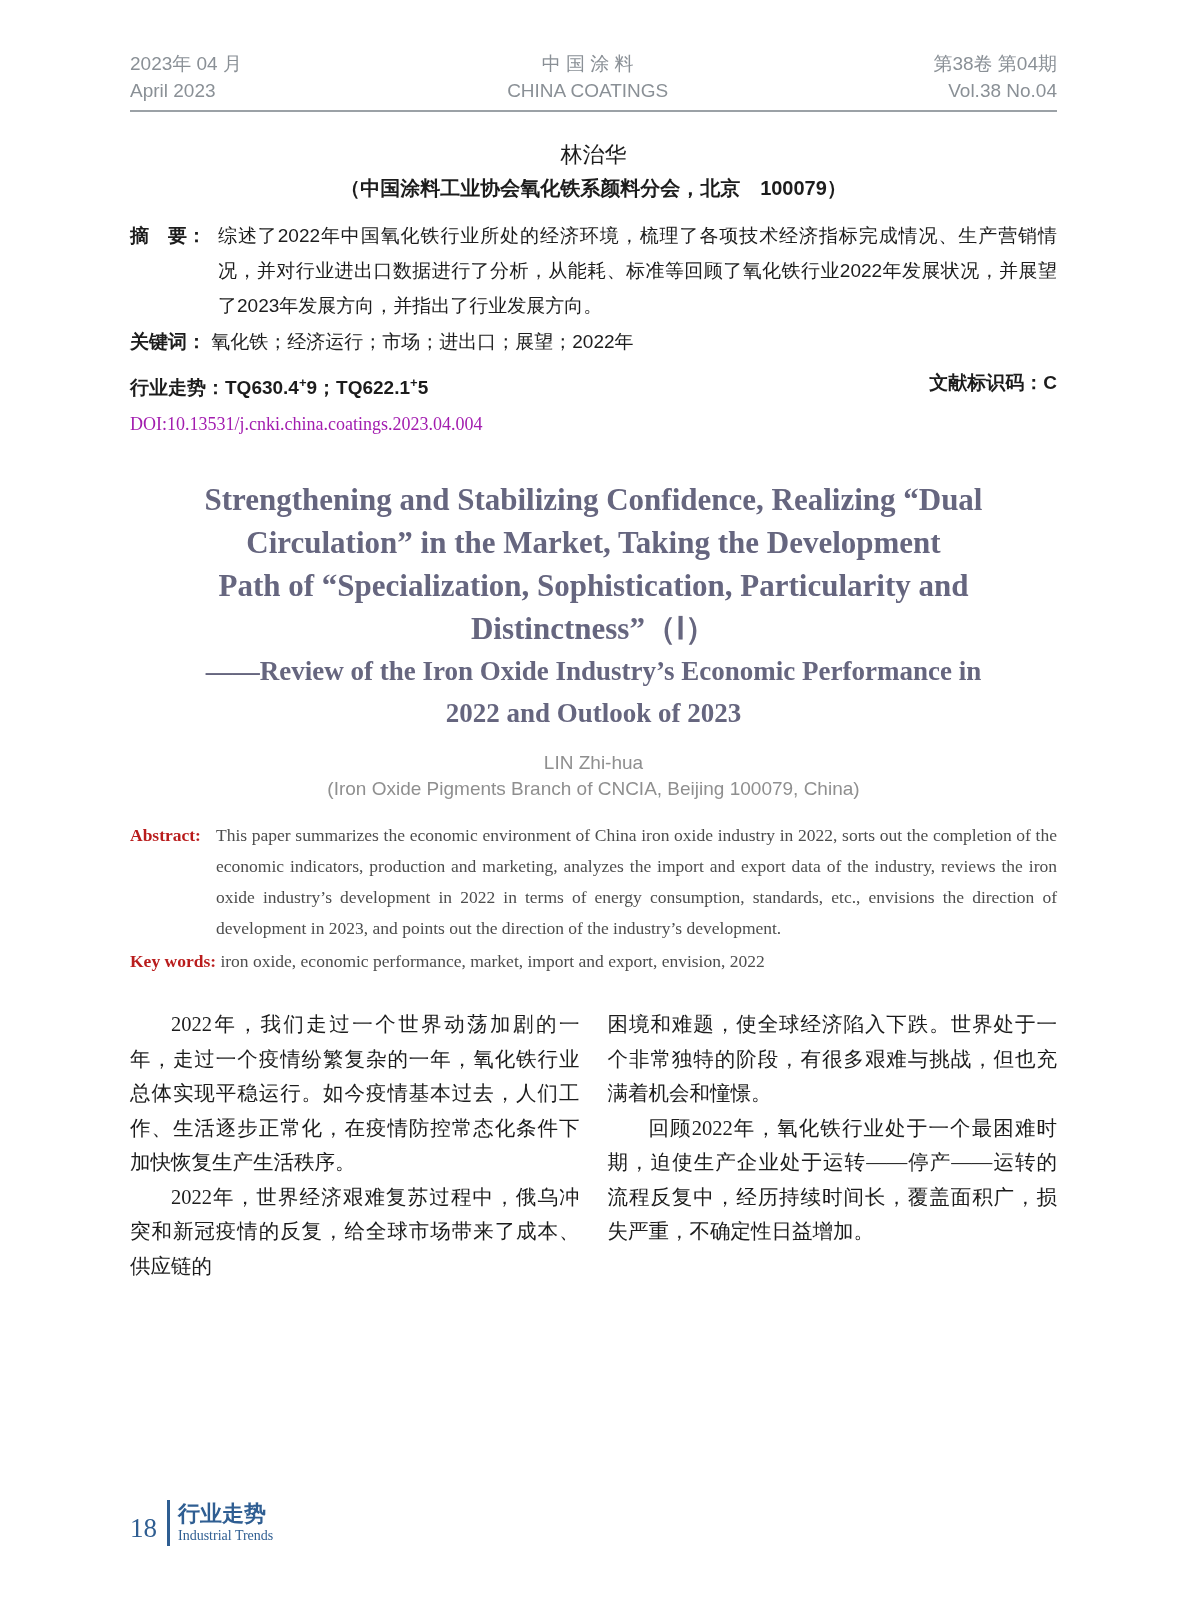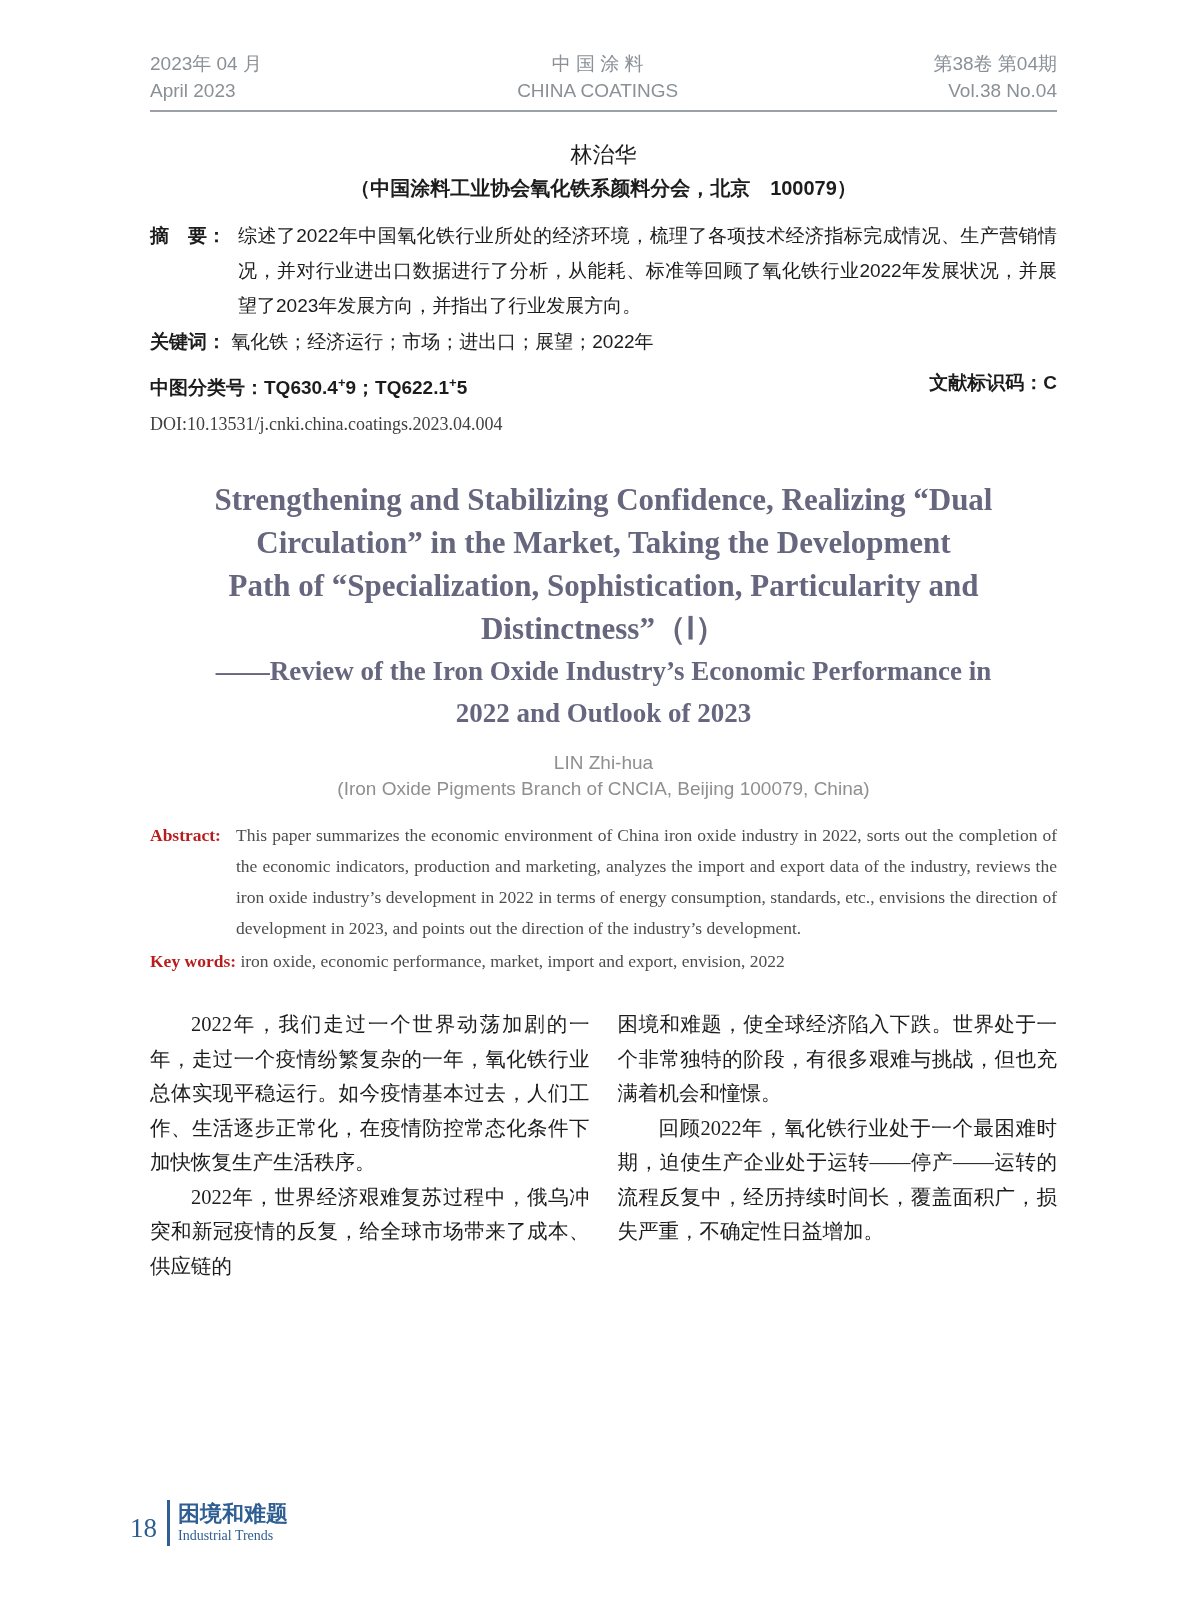--- a/index.html
+++ b/index.html
@@ -1,19 +1,19 @@
 <!DOCTYPE html>
 <html><head>
 <meta charset="utf-8">
 <style>
   * { margin:0; padding:0; box-sizing:border-box; }
   body { background:#e8e8e8; font-family:"Liberation Sans", sans-serif; }
   .page {
     width:1187px; height:1600px; background:#ffffff; margin:0 auto;
-    position:relative; overflow:hidden; color:#1c1c1c;padding-left:20px;
+    position:relative; overflow:hidden; color:#1c1c1c;
   }
   .content { margin:0 130px; }
 
   
   .jheader {
     padding-top:50px; display:flex; justify-content:space-between;
     color:#8a9096; font-size:19px; line-height:27px;
     border-bottom:2px solid #9ba1a6; padding-bottom:6px;
     font-family:"Liberation Sans", sans-serif;
   }
@@ -35,21 +35,21 @@
 
   
   .meta-cn { margin-top:16px; font-size:19px; line-height:35px; }
   .hang { position:relative; padding-left:88px; text-align:justify; }
   .hang .lab { position:absolute; left:0; top:0; font-weight:bold; }
   .kw-line { margin-top:1px; }
   .kw-line .lab { font-weight:bold; }
   .clc-row { display:flex; justify-content:space-between; margin-top:6px; font-weight:bold; }
   .clc-row sup { font-size:13px; }
   .doi-line { margin-top:2px; font-family:"Liberation Serif", serif; font-weight:normal;
-              font-size:18px; color:#404040; }
+              font-size:18px; color:#a21caf; }
 
   
   .title-en {
     margin-top:36px; text-align:center; color:#66667f; font-weight:bold;
     font-family:"Liberation Serif", serif;
   }
   .title-en .main { font-size:31px; line-height:43px; }
   .title-en .sub  { font-size:27px; line-height:42px; }
   .title-en .sub:first-of-type { margin-top:10px; }
 
@@ -116,21 +116,21 @@
     <div class="meta-cn">
       <div class="hang">
         <span class="lab">摘　要：</span>
         <span>综述了2022年中国氧化铁行业所处的经济环境，梳理了各项技术经济指标完成情况、生产营销情况，并对行业进出口数据进行了分析，从能耗、标准等回顾了氧化铁行业2022年发展状况，并展望了2023年发展方向，并指出了行业发展方向。</span>
       </div>
       <div class="kw-line">
         <span class="lab">关键词：</span>
         <span>氧化铁；经济运行；市场；进出口；展望；2022年</span>
       </div>
       <div class="clc-row">
-        <span><span>中图分类号：</span><span>TQ630.4</span><sup>+</sup><span>9；TQ622.1</span><sup>+</sup><span>5</span></span>
+        <span><span>行业走势：</span><span>TQ630.4</span><sup>+</sup><span>9；TQ622.1</span><sup>+</sup><span>5</span></span>
         <span>文献标识码：C</span>
       </div>
       <div class="doi-line">DOI:10.13531/j.cnki.china.coatings.2023.04.004</div>
     </div>
 
     <div class="title-en">
       <div class="main">Strengthening and Stabilizing Confidence, Realizing “Dual</div>
       <div class="main">Circulation” in the Market, Taking the Development</div>
       <div class="main">Path of “Specialization, Sophistication, Particularity and</div>
       <div class="main">Distinctness”（Ⅰ）</div>
@@ -162,17 +162,17 @@
         <p>回顾2022年，氧化铁行业处于一个最困难时期，迫使生产企业处于运转——停产——运转的流程反复中，经历持续时间长，覆盖面积广，损失严重，不确定性日益增加。</p>
       </div>
     </div>
 
   </div>
 
   <div class="pfooter">
     <div class="pnum">18</div>
     <div class="vbar"></div>
     <div>
-      <div class="col-cn">困境和难题</div>
+      <div class="col-cn">行业走势</div>
       <div class="col-en">Industrial Trends</div>
     </div>
   </div>
 </div>
 
 </body></html>

